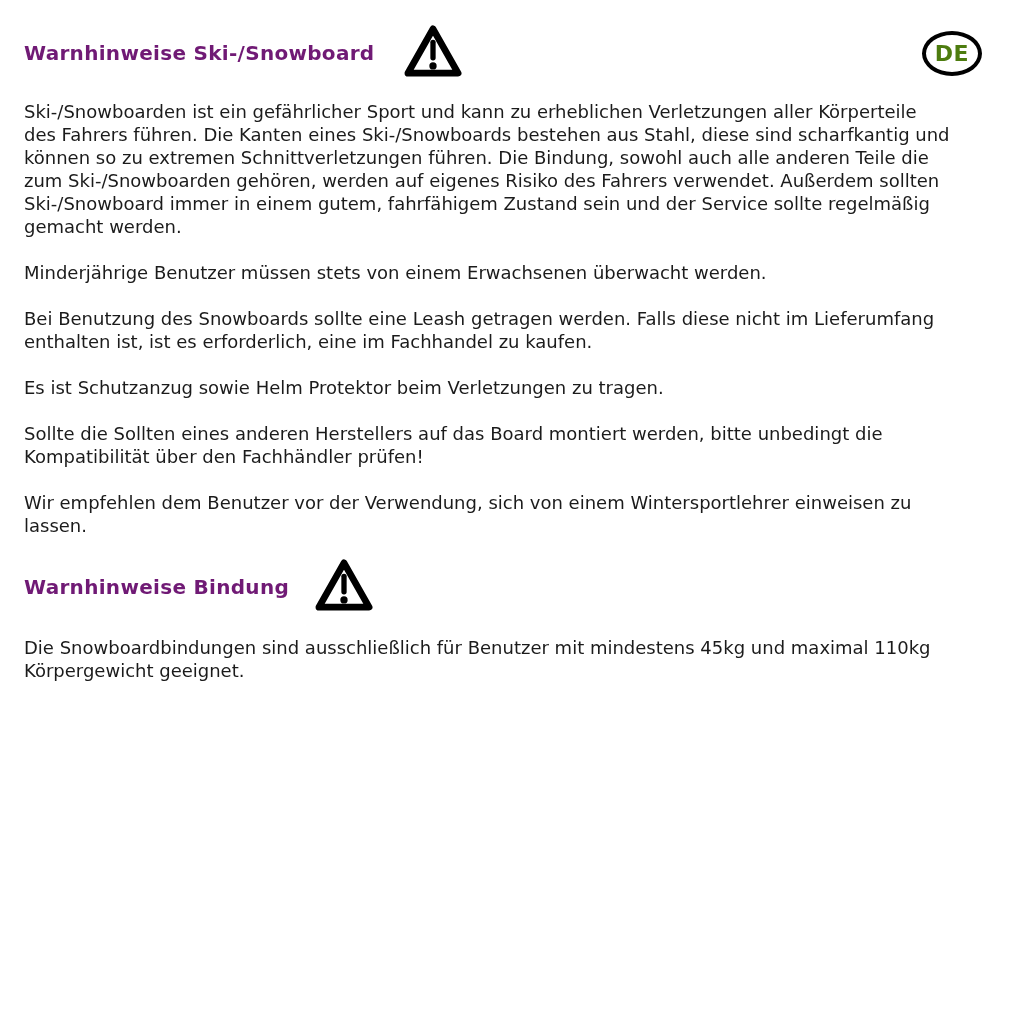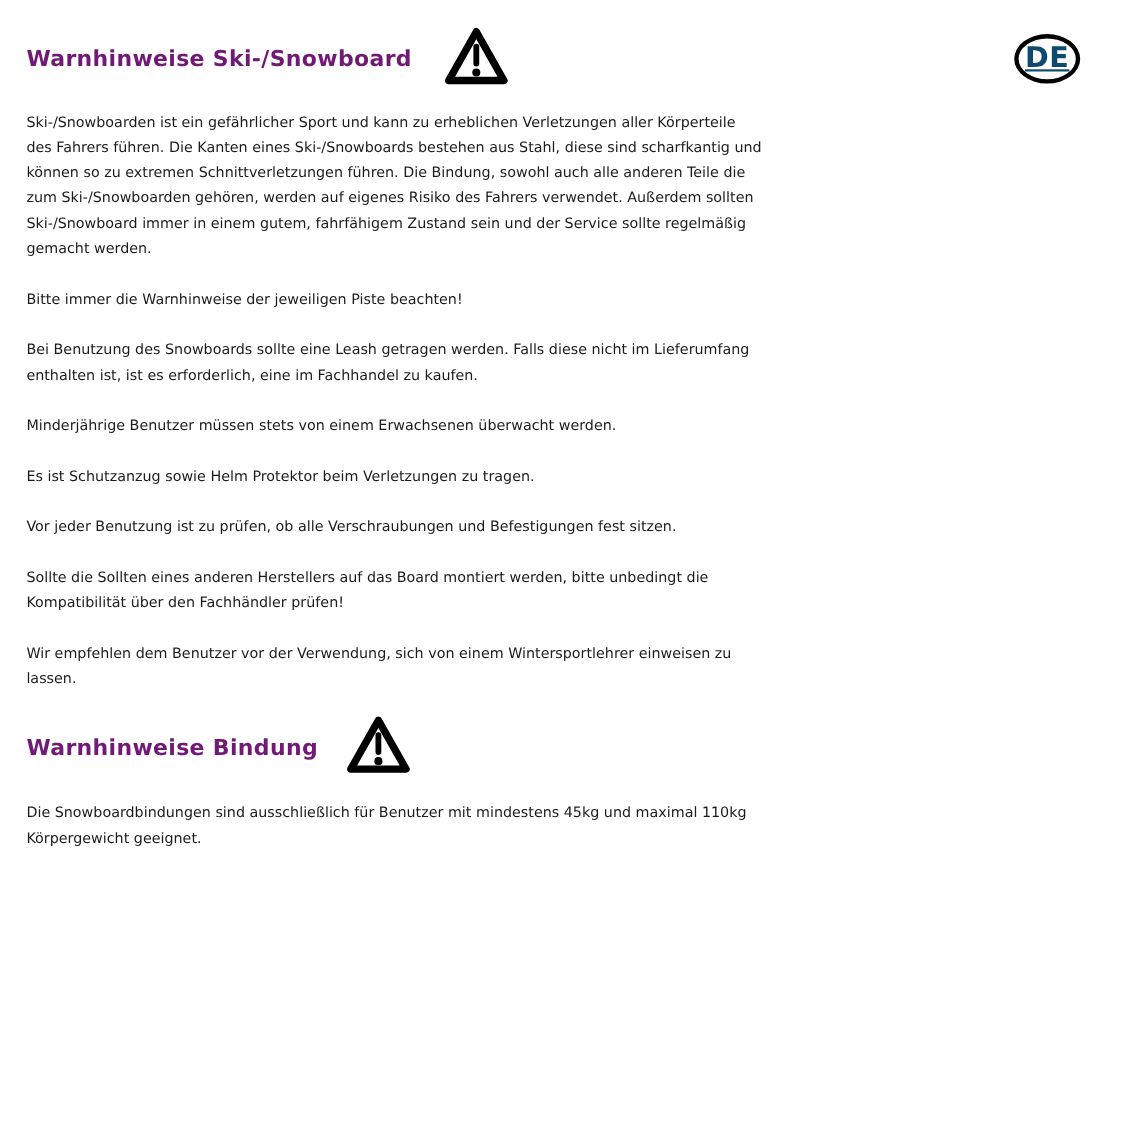--- a/index.html
+++ b/index.html
@@ -36,32 +36,31 @@
   }
   .lang-badge {
     margin-left: auto;
     width: 52px;
     height: 37px;
     border: 4px solid #000000;
     border-radius: 50%;
     display: flex;
     align-items: center;
     justify-content: center;
-    font-size: 26px;
+    font-size: 22px;
     font-weight: bold;
-    color: #0c4a6e;
+    color: #4d7c0f;
     letter-spacing: 0.5px;
     flex: 0 0 auto;
-    text-decoration: underline;
   }
   .content {
     margin: 0 24px;
   }
   .content p.para {
-    font-size: 13px;
+    font-size: 18px;
     line-height: 23px;
     margin: 0 0 23px 0;
     white-space: pre-line;
   }
   .heading-row.second {
     margin-top: 16px;
     margin-bottom: 22px;
   }
   .heading-row.second .warning-icon {
     margin-left: 26px;
@@ -84,26 +83,24 @@
     <div class="lang-badge">DE</div>
   </div>
 
   <div class="content">
       <p class="para">Ski-/Snowboarden ist ein gefährlicher Sport und kann zu erheblichen Verletzungen aller Körperteile
 des Fahrers führen. Die Kanten eines Ski-/Snowboards bestehen aus Stahl, diese sind scharfkantig und
 können so zu extremen Schnittverletzungen führen. Die Bindung, sowohl auch alle anderen Teile die
 zum Ski-/Snowboarden gehören, werden auf eigenes Risiko des Fahrers verwendet. Außerdem sollten
 Ski-/Snowboard immer in einem gutem, fahrfähigem Zustand sein und der Service sollte regelmäßig
 gemacht werden.</p>
-      <p class="para">Bitte immer die Warnhinweise der jeweiligen Piste beachten!</p>
+      <p class="para">Minderjährige Benutzer müssen stets von einem Erwachsenen überwacht werden.</p>
       <p class="para">Bei Benutzung des Snowboards sollte eine Leash getragen werden. Falls diese nicht im Lieferumfang
 enthalten ist, ist es erforderlich, eine im Fachhandel zu kaufen.</p>
-      <p class="para">Minderjährige Benutzer müssen stets von einem Erwachsenen überwacht werden.</p>
       <p class="para">Es ist Schutzanzug sowie Helm Protektor beim Verletzungen zu tragen.</p>
-      <p class="para">Vor jeder Benutzung ist zu prüfen, ob alle Verschraubungen und Befestigungen fest sitzen.</p>
       <p class="para">Sollte die Sollten eines anderen Herstellers auf das Board montiert werden, bitte unbedingt die
 Kompatibilität über den Fachhändler prüfen!</p>
       <p class="para">Wir empfehlen dem Benutzer vor der Verwendung, sich von einem Wintersportlehrer einweisen zu
 lassen.</p>
     </div>
 
   <div class="heading-row second">
     <div class="heading">Warnhinweise Bindung</div>
     <span class="warning-icon">
       <svg width="58" height="54" viewBox="0 0 60 56" aria-hidden="true">

